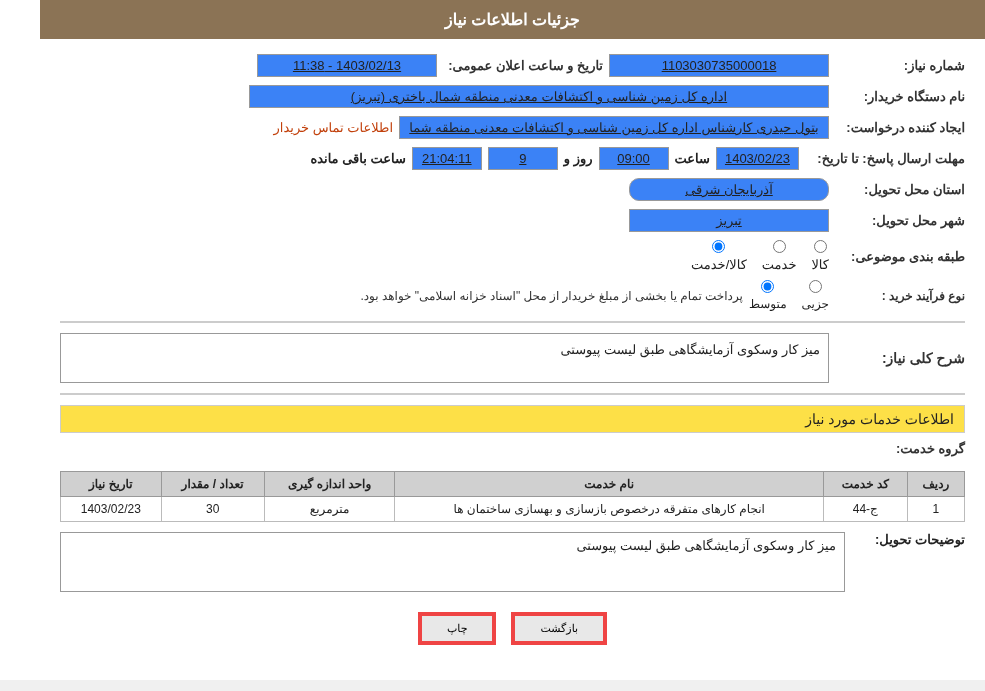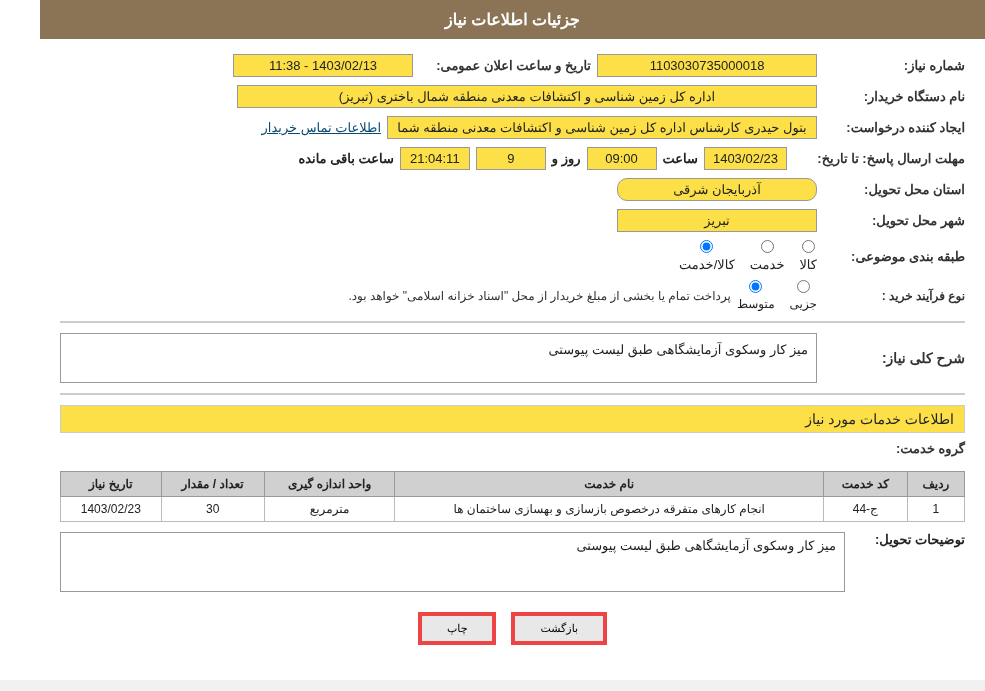--- a/index.html
+++ b/index.html
@@ -33,43 +33,42 @@
       align-items: center;
       margin-bottom: 8px;
       gap: 6px;
     }
     .label {
       color: #333;
       font-weight: bold;
       white-space: nowrap;
       min-width: 130px;
       text-align: right;
-      margin-left: 12px;
     }
     .label-wide {
       min-width: 160px;
     }
     .value-box {
       border: 1px solid #999;
-      background: #fde047;
+      background: #3b82f6;
       padding: 3px 8px;
       min-width: 180px;
       text-align: center;
       font-size: 13px;
+      text-decoration: underline;
     }
     .value-box-wide {
       min-width: 380px;
     }
     .value-box-number {
       min-width: 220px;
       text-align: center;
     }
     .link-text {
-      color: #0c4a6e;
-      text-decoration: underline;
+      color: #c2410c;
       cursor: pointer;
     }
     .section-separator {
       border: none;
       border-top: 2px solid #ccc;
       margin: 10px 0;
     }
     .section-title {
       background: #fde047;
       border: 1px solid #ccc;

